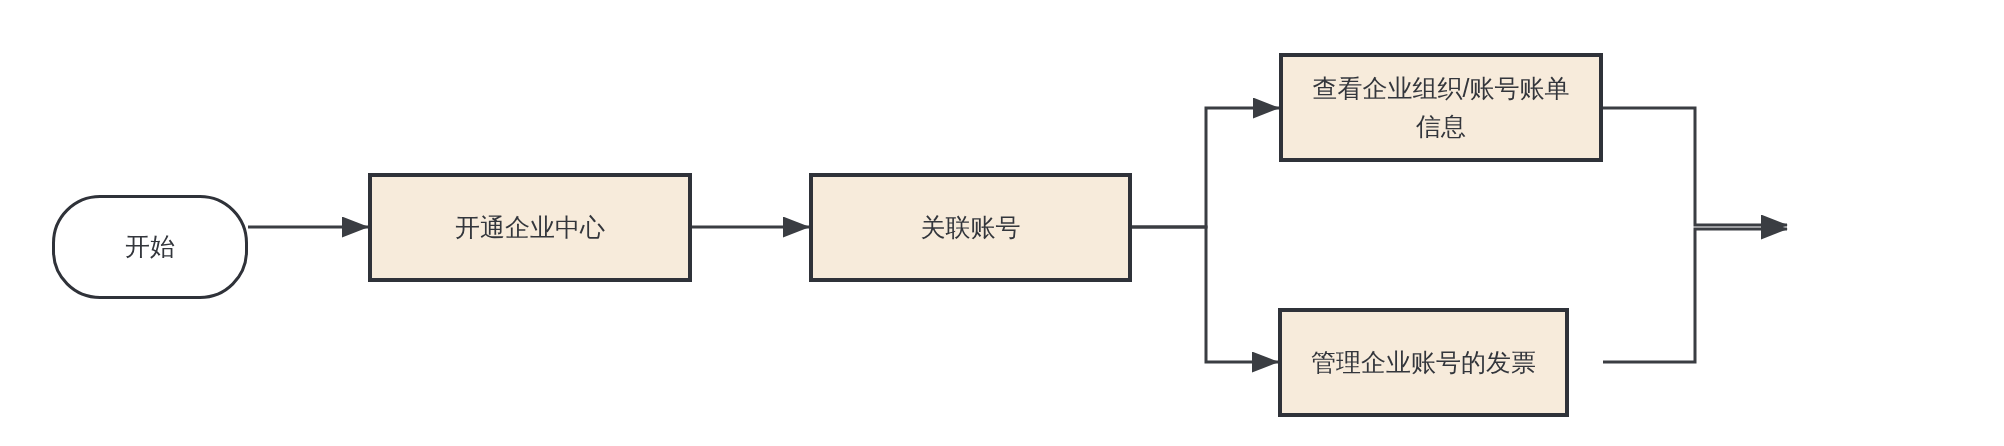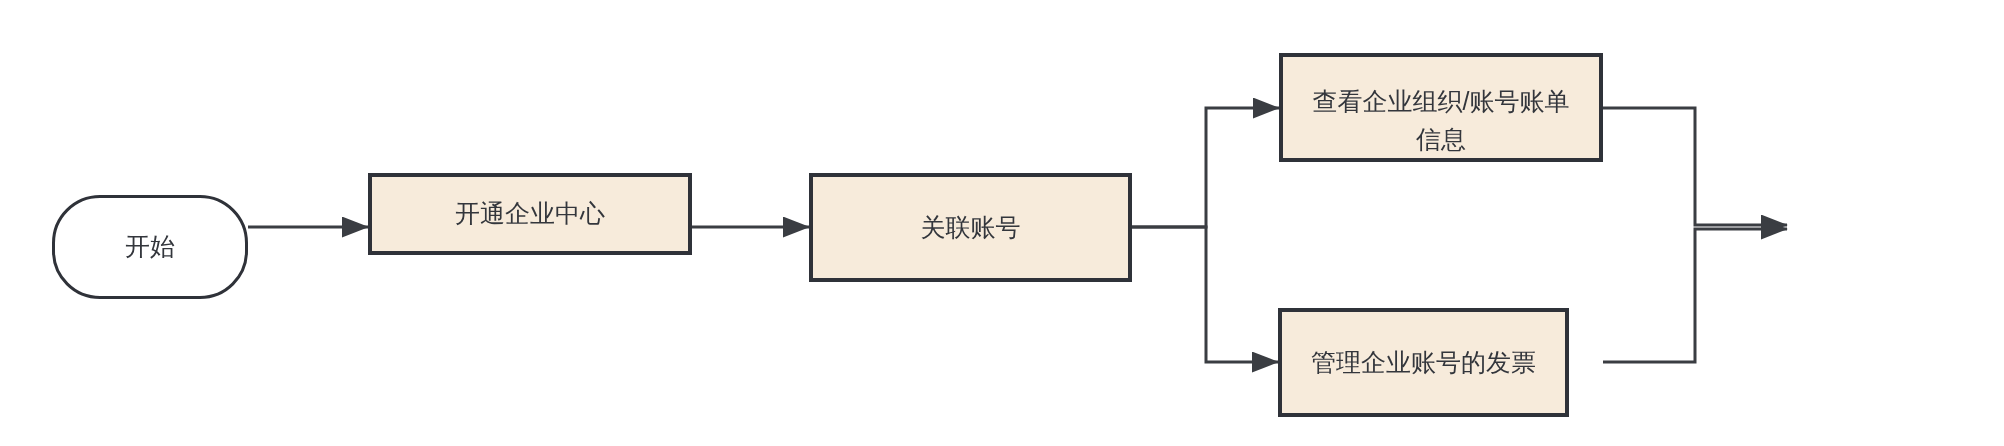--- a/index.html
+++ b/index.html
@@ -46,23 +46,23 @@
     background: var(--node-fill, #F7EBDB);
     border: 4px solid var(--node-border, #2F3239);
   }
   .terminator {
     background: var(--terminal-fill, #ffffff);
     border: 3px solid var(--node-border, #2F3239);
     border-radius: 48px;
   }
   
   .n-start          { left: 52px;   top: 175px; width: 196px; height: 104px; margin-top: 20px; }
-  .n-open-center    { left: 368px;  top: 173px; width: 324px; height: 82px; }
+  .n-open-center    { left: 368px;  top: 173px; width: 324px; height: 109px; }
   .n-link-account   { left: 809px;  top: 173px; width: 323px; height: 109px; }
-  .n-view-billing   { left: 1279px; top: 53px;  width: 324px; height: 109px; align-items: flex-end; }
+  .n-view-billing   { left: 1279px; top: 53px;  width: 324px; height: 109px; }
   .n-manage-invoice { left: 1278px; top: 308px; width: 291px; height: 109px; }
   .n-end            { left: 1787px; top: 177px; width: 205px; height: 101px; border-radius: 46px; }
   .label-narrow { display: inline-block; max-width: 272px; }
 </style>
 </head>
 <body>
 
 <div class="canvas">
 
   <svg class="edges" viewBox="0 0 2004 446" xmlns="http://www.w3.org/2000/svg">

